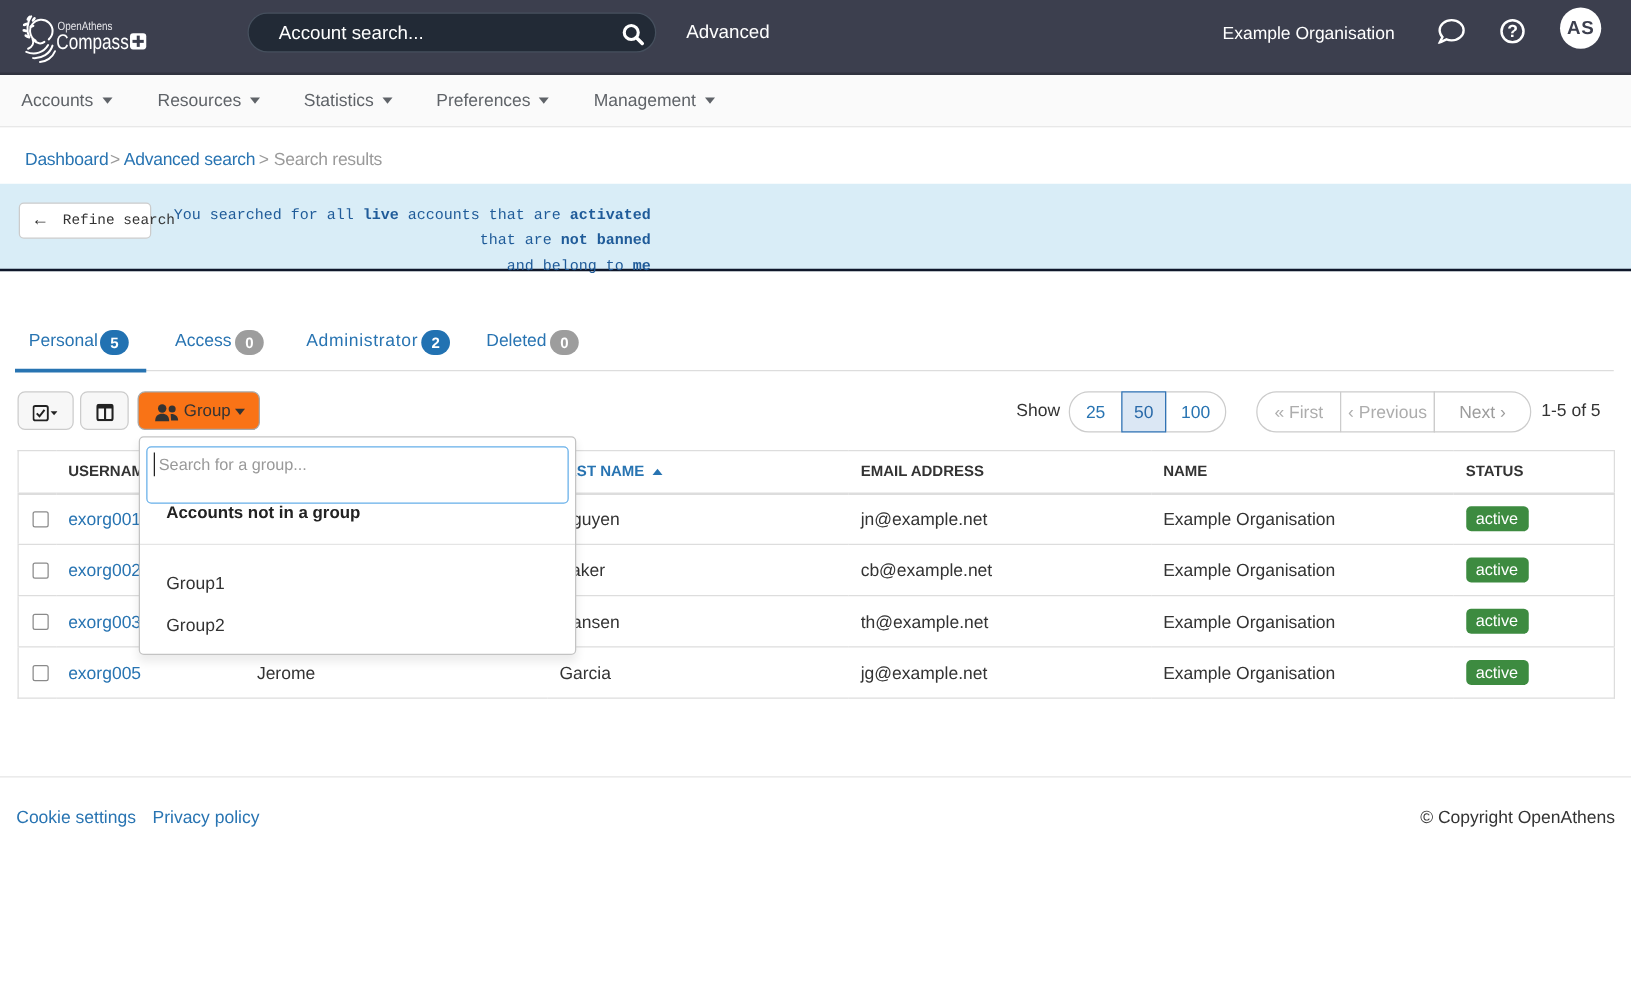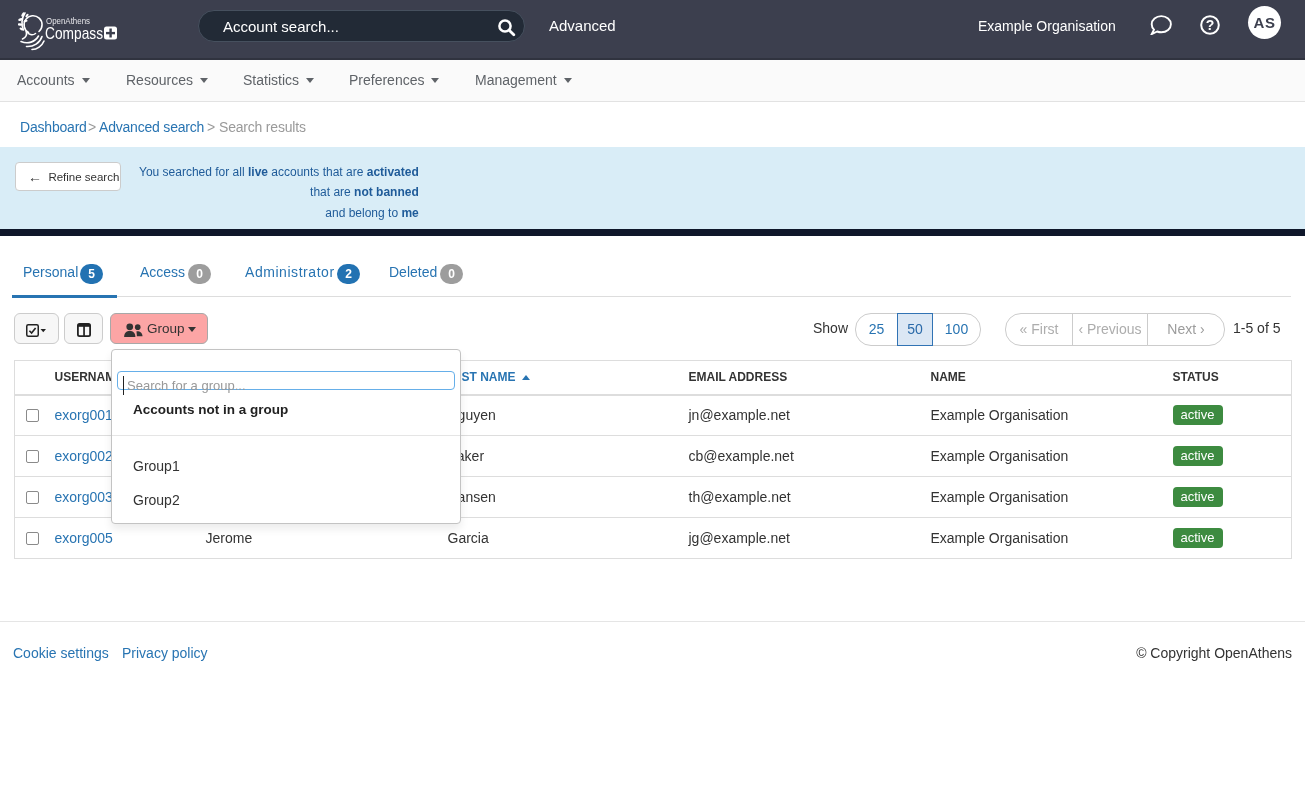--- a/index.html
+++ b/index.html
@@ -23,38 +23,38 @@
 .navitem { position:absolute; top:12px; font-size:14px; color:#5f6368; }
 .caret { display:inline-block; width:0; height:0; border-left:4px solid transparent; border-right:4px solid transparent; border-top:5px solid #5f6368; margin-left:7px; vertical-align:2px; }
 
 
 #crumbs { position:absolute; left:0; top:102px; width:1305px; height:45px; background:#fff; }
 #crumbs a { color:#2874b2; font-size:14px; letter-spacing:-.2px; }
 #crumbs .sep, #crumbs .cur { color:#9a9a9a; font-size:14px; letter-spacing:-.2px; }
 #crumbs > * { position:absolute; top:16.5px; }
 
 
-#alert { position:absolute; left:0; top:147px; width:1305px; height:89px; background:#d9edf7; border-bottom:7px solid #0f172a; }
+#alert { position:absolute; left:0; top:147px; width:1305px; height:70px; background:#d9edf7; border-bottom:2px solid #0f172a;font-family:Liberation Mono, monospace; }
 #refine { position:absolute; left:15px; top:15px; width:106px; height:29px; background:#fff; border:1px solid #ccc; border-radius:4px; font-size:11.5px; color:#333; text-align:left; padding-left:12px; line-height:27px; white-space:nowrap; }
 #searchdesc { position:absolute; left:139px; top:15px; font-size:12px; line-height:20.3px; color:#1f5b99;text-align:right; }
 
 
 #tabs { position:absolute; left:0; top:236px; width:1305px; height:62px; }
 #tabs .tab { position:absolute; top:28px; font-size:14px; color:#2874b2; }
 #tabs .badge { position:absolute; top:28px; } .badge { display:inline-block; min-width:23px; height:20px; padding:0 7px; border-radius:10px; background:#2272b2; color:#fff; font-size:12px; font-weight:bold; text-align:center; line-height:20px; box-sizing:border-box; }
 .badge.gray { background:#9d9d9d; }
 #tabline { position:absolute; left:14px; top:60px; width:1277px; height:1px; background:#ddd; }
 #tabactive { position:absolute; left:12px; top:59px; width:105px; height:3px; background:#2874b2; }
 
 
 #toolbar { position:absolute; left:0; top:313px; width:1305px; height:31px; }
 .tbtn { position:absolute; top:0; height:31px; background:#f7f7f7; border:1px solid #ccc; border-radius:6px; }
 #btn1 { left:14px; width:45px; }
 #btn2 { left:64px; width:39px; }
-#btn3 { left:110px; width:98px; background:#fca5a5; border-color:#a8a8a8; font-size:15px; color:#333; }
+#btn3 { left:110px; width:98px; background:#f97316; border-color:#a8a8a8; font-size:15px; color:#333; }
 #show { position:absolute; left:813px; top:7px; font-size:14px; color:#333; }
 .pillgroup { position:absolute; top:0px; display:flex; height:33px; }
 .pillgroup .pg { border:1px solid #ccc; margin-left:-1px; font-size:14px; line-height:31px; text-align:center; background:#fff; }
 .pillgroup .pg:first-child { border-radius:16px 0 0 16px; margin-left:0; }
 .pillgroup .pg:last-child { border-radius:0 16px 16px 0; }
 #pg-size { left:855px; }
 #pg-size .pg { color:#2874b2; }
 #pg-size .pg.on { background:#dbe7f4; border-color:#3173b4; color:#2a6aa9; position:relative; z-index:2; }
 #pg-nav { left:1005px; }
 #pg-nav .pg { color:#adadad; }
@@ -66,21 +66,21 @@
 #tbl th { height:34px; font-size:12px; color:#333; text-align:left; border-bottom:2px solid #ddd; background:#fff; }
 #tbl td { height:41px; font-size:14px; color:#333; border-top:1px solid #ddd; }
 #tbl a { color:#2874b2; font-size:14px; }
 #tbl .sorted { color:#2874b2; }
 .cb { width:13px; height:13px; border:1px solid #8a8a8a; border-radius:2px; background:#fff; margin-left:11px; }
 .status { display:inline-block; width:50px; height:20px; background:#3d8b40; border-radius:4px; color:#fff; font-size:13px; text-align:center; line-height:20px; }
 .sortarrow { display:inline-block; width:0; height:0; border-left:4px solid transparent; border-right:4px solid transparent; border-bottom:5px solid #2874b2; margin-left:6px; vertical-align:1px; }
 
 
 #drop { position:absolute; left:111px; top:349px; width:350px; height:175px; background:#fff; border:1px solid #c3c3c3; border-radius:4px; box-shadow:0 5px 8px rgba(0,0,0,.08); z-index:10; }
-#dropinput { position:absolute; left:5px; top:7px; width:338px; height:19px; border:1px solid #66afe9; border-radius:4px; background:#fff;margin-top:14px; }
+#dropinput { position:absolute; left:5px; top:7px; width:338px; height:46px; border:1px solid #66afe9; border-radius:4px; background:#fff; }
 #dropinput .ph { position:absolute; left:9px; top:6px; font-size:13px; color:#999; }
 #dropinput .ibeam { position:absolute; left:4.5px; top:4px; width:1px; height:19px; background:#222; }
 #drop .hd { position:absolute; left:21px; top:52px; font-size:13.5px; font-weight:bold; color:#222; }
 #drop .dv { position:absolute; left:0; top:85px; width:348px; height:1px; background:#e5e5e5; }
 #drop .it { position:absolute; left:21px; font-size:14px; color:#333; }
 
 
 #fhr { position:absolute; left:0; top:621px; width:1305px; height:1px; background:#e5e5e5; }
 #footer a { color:#2874b2; font-size:14px; }
 #copyright { position:absolute; right:13px; top:645px; font-size:14px; color:#333; }

